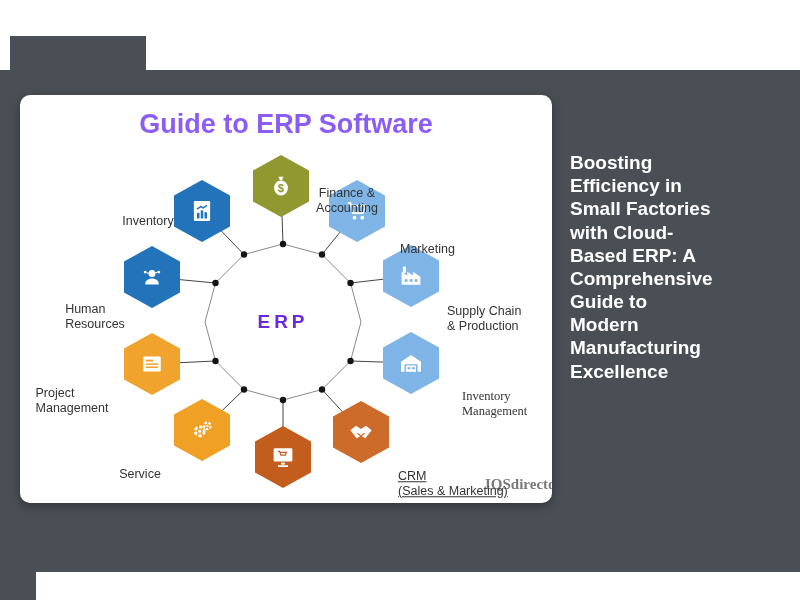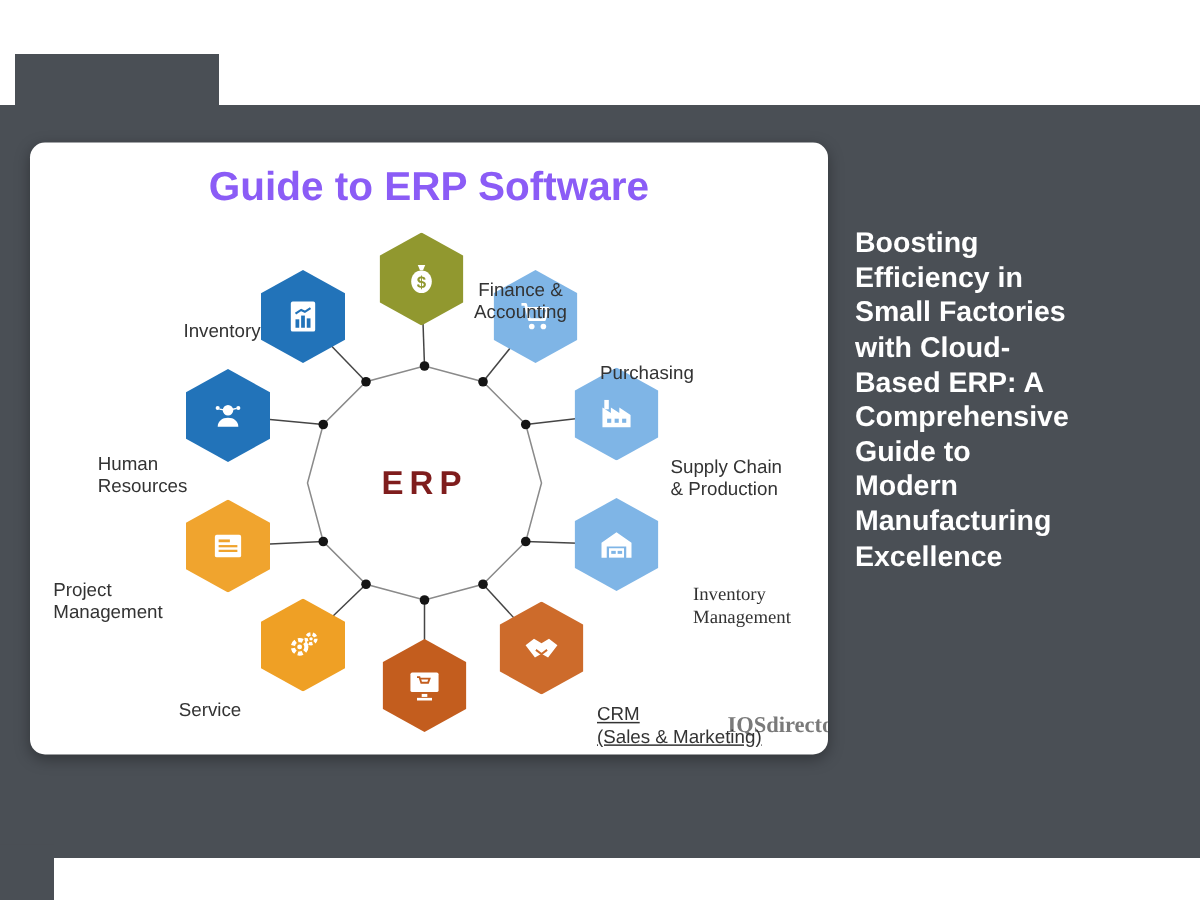--- a/index.html
+++ b/index.html
@@ -30,21 +30,21 @@
   .hex-node svg.icon {
     position:absolute; left:50%; top:50%; width:30px; height:30px;
     transform:translate(-50%,-50%);
   }
   .node-label {
     position:absolute; z-index:3; font-size:12.5px; line-height:1.18;
     color:#333333; white-space:pre-line;margin-top:40px;
   }
   .erp-label {
     position:absolute; left:263px; top:227px; transform:translate(-50%,-50%);
-    font-size:22px; font-weight:bold; letter-spacing:4px; color:#7f1d1d; z-index:1;text-align:right;
+    font-size:19px; font-weight:bold; letter-spacing:4px; color:#6d28d9; z-index:1;text-align:right;
   }
   .watermark {
     position:absolute; left:465px; top:381px; font-size:15px; font-weight:bold;
     color:#7a7a7a; font-family:"Liberation Serif", serif; white-space:nowrap;
   }
   .headline {
     position:absolute; left:570px; top:151px; width:210px;
     color:#ffffff; font-size:19px; font-weight:bold; line-height:1.22;
     white-space:pre-line;
   }
@@ -105,21 +105,21 @@
       <div class="node-label" style="top: 66px; left: 327px; transform: translate(-50%, -50%); text-align: center;">Finance &amp;
 Accounting</div>
       <div class="hex-node" style="left: 309px; top: 85px;">
         <div class="hex" style="background: rgb(127, 181, 230);"></div>
         <svg viewBox="0 0 24 24" class="icon">
           <path d="M4.5 5.5h2.2l2 8.2h8l2-6H7.4" fill="none" stroke="#fff" stroke-width="1.5" stroke-linejoin="round"></path>
           <circle cx="10" cy="17.3" r="1.5" fill="#fff"></circle>
           <circle cx="16.2" cy="17.3" r="1.5" fill="#fff"></circle>
         </svg>
       </div>
-      <div class="node-label" style="top: 114px; left: 380px; transform: translate(0px, -50%);">Purchasing</div>
+      <div class="node-label" style="top: 114px; left: 380px; transform: translate(0px, -50%);">Marketing</div>
       <div class="hex-node" style="left: 363px; top: 150px;">
         <div class="hex" style="background: rgb(127, 181, 230);"></div>
         <svg viewBox="0 0 24 24" class="icon">
           <path d="M4.5 19V8.5l4.5 3V8.5l4.5 3V8.5l6 4V19z" fill="#fff"></path>
           <rect x="5.5" y="4.5" width="2.4" height="5" fill="#fff"></rect>
           <rect x="7" y="14.5" width="2.2" height="2.2" fill="#7fb5e6"></rect>
           <rect x="11" y="14.5" width="2.2" height="2.2" fill="#7fb5e6"></rect>
           <rect x="15" y="14.5" width="2.2" height="2.2" fill="#7fb5e6"></rect>
         </svg>
       </div>

